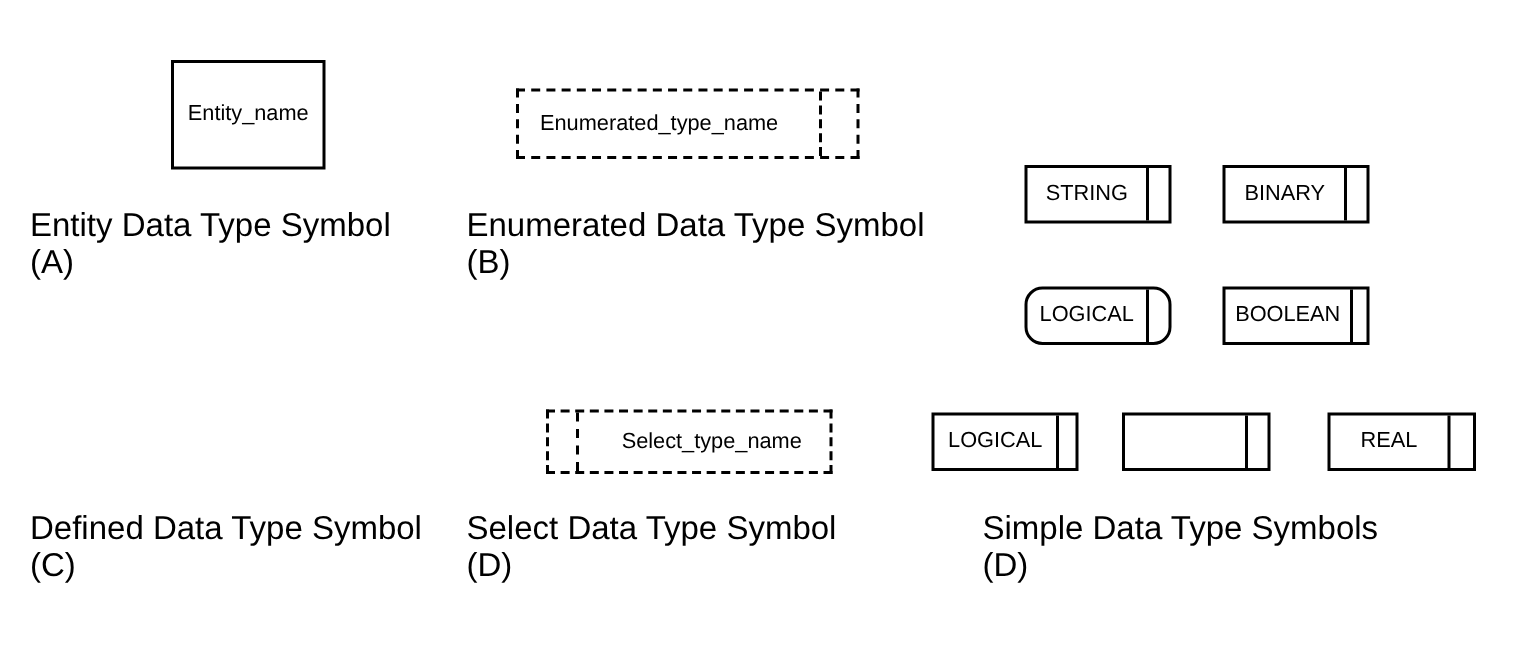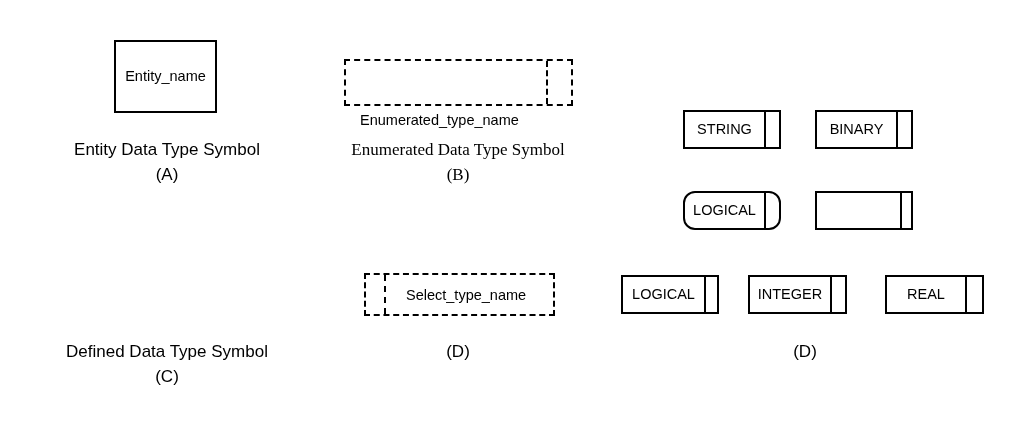--- a/index.html
+++ b/index.html
@@ -54,22 +54,21 @@
     position: absolute;
     top: 0;
     bottom: 0;
     width: 0;
     border-left: 2px dashed #000000;
   }
 
   
   .caption {
     position: absolute;
-    text-align: center;
-    font-size: 17px;
+    font-size: 22px;
     line-height: 25px;
     color: #000000;
     white-space: nowrap;
   }
   .caption .cap-sub {
     display: block;
   }
 
   
   .simple-text {
@@ -89,38 +88,39 @@
 
   <div class="sym sym-solid" style="left:114px; top:40px; width:103px; height:73px;">
     <span class="sym-label">Entity_name</span>
   </div>
   <div class="caption" style="left:20px; top:137px; width:294px;">
     <span>Entity Data Type Symbol</span>
     <span class="cap-sub">(A)</span>
   </div>
 
   <div class="sym sym-dashed" style="left:344px; top:59px; width:229px; height:47px;">
-    <span class="sym-label" style="position:absolute; left:14px; top:50%; transform:translateY(-50%);margin-top:37px;">Enumerated_type_name</span>
+    <span class="sym-label" style="position:absolute; left:14px; top:50%; transform:translateY(-50%);">Enumerated_type_name</span>
     <span class="divider-dashed" style="left:200px;"></span>
   </div>
-  <div class="caption" style="left:311px; top:137px; width:294px;font-family:Liberation Serif, serif;">
+  <div class="caption" style="left:311px; top:137px; width:294px;">
     <span>Enumerated Data Type Symbol</span>
     <span class="cap-sub">(B)</span>
   </div>
 
   <div class="caption" style="left:20px; top:339px; width:294px;">
     <span>Defined Data Type Symbol</span>
     <span class="cap-sub">(C)</span>
   </div>
 
   <div class="sym sym-dashed" style="left:364px; top:273px; width:191px; height:43px;">
-    <span class="sym-label" style="position:absolute; left:40px; right:10px; top:50%; transform:translateY(-50%); ">Select_type_name</span>
+    <span class="sym-label" style="position:absolute; left:40px; right:10px; top:50%; transform:translateY(-50%); text-align:center;">Select_type_name</span>
     <span class="divider-dashed" style="left:18px;"></span>
   </div>
   <div class="caption" style="left:311px; top:339px; width:294px;">
+    <span>Select Data Type Symbol</span>
     <span class="cap-sub">(D)</span>
   </div>
 
   <div class="sym sym-solid" style="left:815px; top:110px; width:98px; height:39px;">
     <span class="simple-text" style="right:15px;">
       <span class="sym-label">BINARY</span>
     </span>
     <span class="divider" style="right:13px;"></span>
   </div>
 
@@ -132,41 +132,42 @@
   </div>
 
   <div class="sym sym-solid" style="left:683px; top:191px; width:98px; height:39px;border-radius:12px;">
     <span class="simple-text" style="right:15px;">
       <span class="sym-label">LOGICAL</span>
     </span>
     <span class="divider" style="right:13px;"></span>
   </div>
 
   <div class="sym sym-solid" style="left:815px; top:191px; width:98px; height:39px;">
+    <span class="simple-text" style="right:11px;">
+      <span class="sym-label">BOOLEAN</span>
+    </span>
     <span class="divider" style="right:9px;"></span>
   </div>
 
   <div class="sym sym-solid" style="left:621px; top:275px; width:98px; height:39px;">
     <span class="simple-text" style="right:13px;">
       <span class="sym-label">LOGICAL</span>
     </span>
     <span class="divider" style="right:11px;"></span>
   </div>
 
   <div class="sym sym-solid" style="left:748px; top:275px; width:99px; height:39px;">
-    <span class="simple-text" style="right:15px;">
-      <span class="sym-label">INTEGER</span>
-    </span>
     <span class="divider" style="right:13px;"></span>
   </div>
 
   <div class="sym sym-solid" style="left:885px; top:275px; width:99px; height:39px;">
     <span class="simple-text" style="right:17px;border-radius:12px;">
       <span class="sym-label">REAL</span>
     </span>
     <span class="divider" style="right:15px;"></span>
   </div>
 
   <div class="caption" style="left:655px; top:339px; width:300px;">
+    <span>Simple Data Type Symbols</span>
     <span class="cap-sub">(D)</span>
   </div>
 
 </div>
 
 </body></html>

